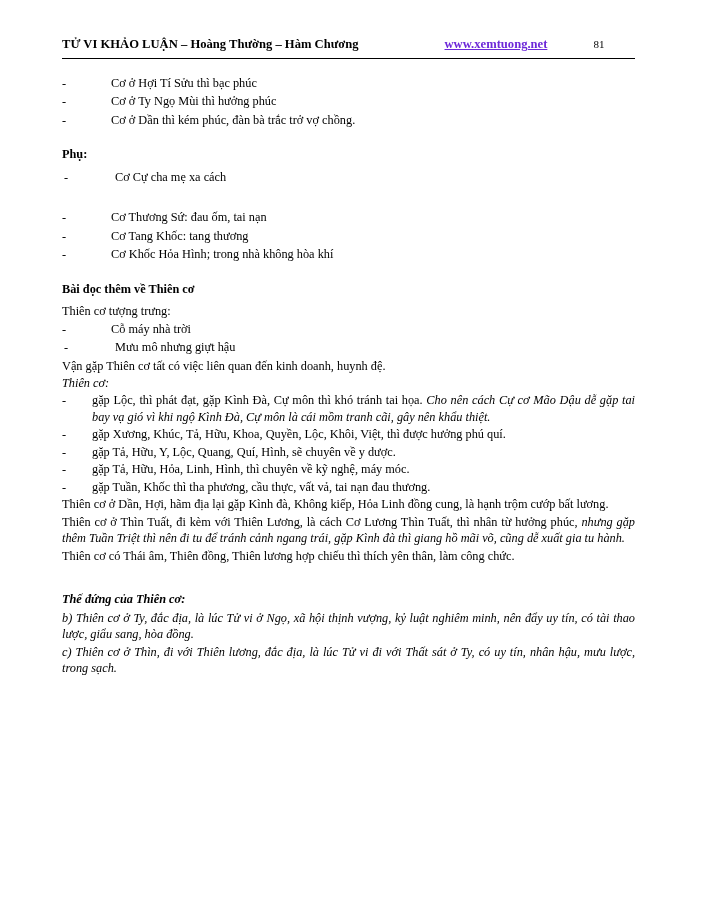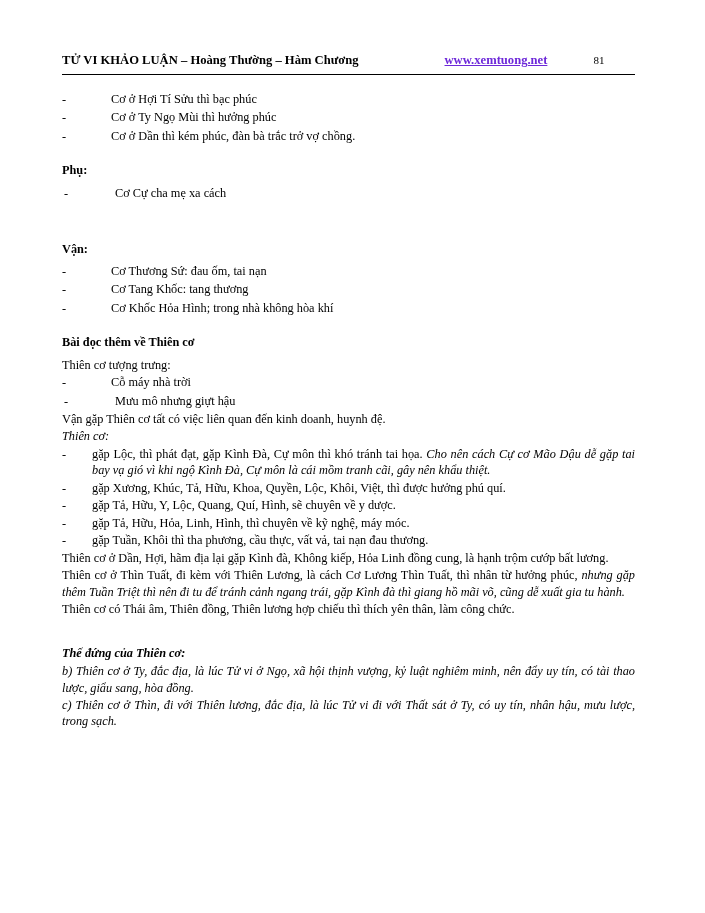--- a/index.html
+++ b/index.html
@@ -13,21 +13,21 @@
     font-family: "Liberation Serif", serif;
     color: #000000;
     font-size: 12.3px;
     line-height: 1.34;
   }
   .page {
     position: relative;
     width: 695px;
     height: 913px;
     box-sizing: border-box;
-    padding: 52px 60px 0 62px;
+    padding: 36px 60px 0 62px;
   }
   .header {
     display: flex;
     align-items: baseline;
     font-weight: bold;
     font-size: 12.6px;
     white-space: nowrap;
     padding-bottom: 5px;
   }
   .header .title-part { }
@@ -152,21 +152,20 @@
   <div class="sec-title">Phụ:</div>
   <ul class="dash-list">
     <li class="dash-item">
       <span class="bullet indent">-</span>
       <span class="txt">Cơ Cự cha mẹ xa cách</span>
     </li>
   </ul>
 
   <div class="spacer-lg"></div>
 
-  <div class="sec-title tight">Vận:</div>
   <ul class="dash-list">
     <li class="dash-item">
       <span class="bullet">-</span>
       <span class="txt">Cơ Thương Sứ: đau ốm, tai nạn</span>
     </li>
     <li class="dash-item">
       <span class="bullet">-</span>
       <span class="txt">Cơ Tang Khốc: tang thương</span>
     </li>
     <li class="dash-item">
@@ -202,21 +201,21 @@
   <div class="hang">
     <span class="bullet">-</span>
     <span class="txt">gặp Tả, Hữu, Y, Lộc, Quang, Quí, Hình, sẽ chuyên về y dược.</span>
   </div>
   <div class="hang">
     <span class="bullet">-</span>
     <span class="txt">gặp Tả, Hữu, Hỏa, Linh, Hình, thì chuyên về kỹ nghệ, máy móc.</span>
   </div>
   <div class="hang">
     <span class="bullet">-</span>
-    <span class="txt">gặp Tuần, Khôi thì tha phương, cầu thực, vất vả, tai nạn đau thương.</span>
+    <span class="txt">gặp Tuần, Khốc thì tha phương, cầu thực, vất vả, tai nạn đau thương.</span>
   </div>
 
   <div class="para">Thiên cơ ở Dần, Hợi, hãm địa lại gặp Kình đà, Không kiếp, Hỏa Linh đồng cung, là hạnh trộm cướp bất lương.</div>
   <div class="para"><span>Thiên cơ ở Thìn Tuất, đi kèm với Thiên Lương, là cách Cơ  Lương Thìn Tuất, thì nhân từ hưởng phúc, </span><span class="italic">nhưng gặp thêm Tuần Triệt thì nên đi tu để tránh cảnh ngang trái, gặp Kình đà thì giang hồ mãi võ, cũng dễ xuất gia tu hành.</span></div>
   <div class="para">Thiên cơ có Thái âm, Thiên đồng, Thiên lương hợp chiếu thì thích yên thân, làm công chức.</div>
 
   <div class="gap-sm"></div>
 
   <div class="sub-head">Thế đứng của Thiên cơ:</div>
   <div class="para italic">b)  Thiên cơ ở Ty, đắc địa, là lúc Tử vi ở Ngọ, xã hội thịnh vượng, kỷ luật nghiêm minh, nên đẩy uy tín, có tài thao lược, giẩu sang, hòa đồng.</div>

